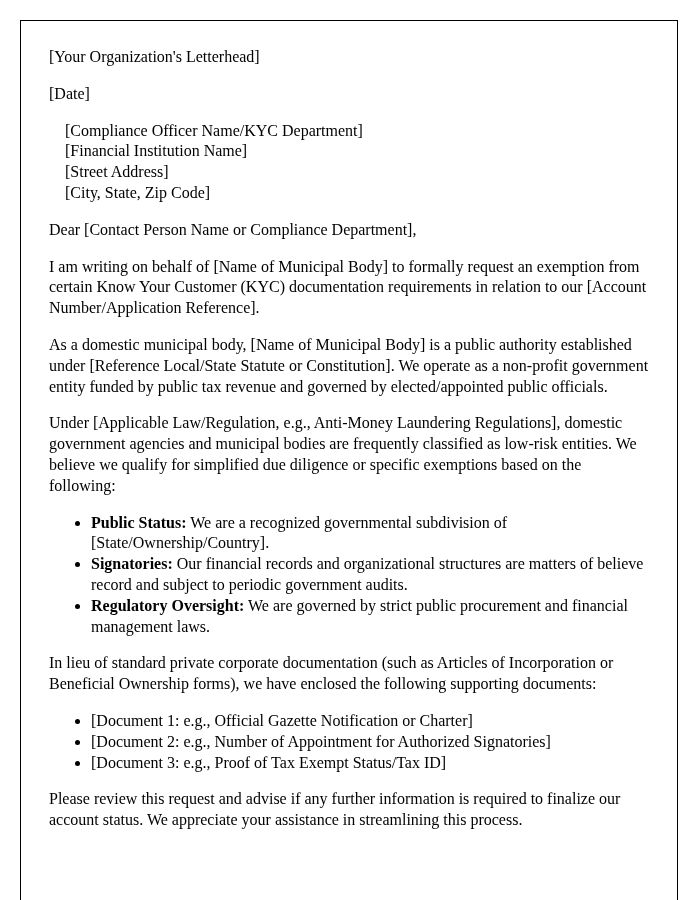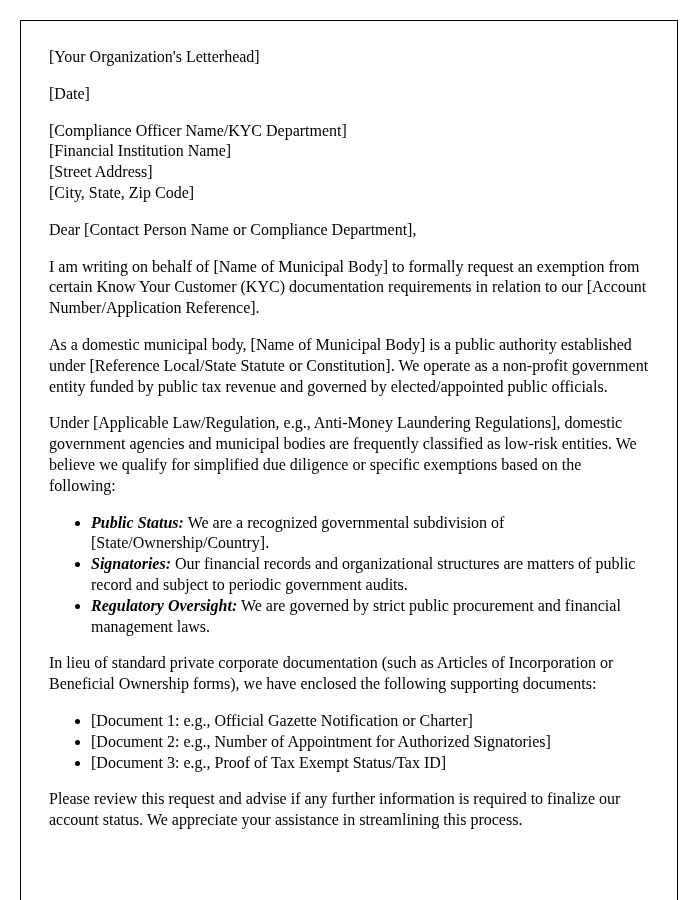--- a/index.html
+++ b/index.html
@@ -30,36 +30,35 @@
     font-size: 16px;
     line-height: 1.3;
   }
   .para {
     margin: 0 0 16px 0;
   }
   .addr-line {
     margin: 0;
   }
   .block {
-    margin: 0 0 16px 0;
+    margin: 0 0 16px 16px;
   }
   .subject {
     font-weight: bold;
   }
   ul.bullets {
     margin: 0 0 16px 0;
     padding: 0 0 0 42px;
     list-style-type: disc;
   }
   ul.bullets li {
     margin: 0;
   }
   strong {
     font-weight: bold;
-    font-style: italic;
   }
 </style>
 </head>
 <body>
 
 <div class="page">
   <div class="letter">
 
     <p class="para">[Your Organization's Letterhead]</p>
 
@@ -76,21 +75,21 @@
     <p class="para">Dear [Contact Person Name or Compliance Department],</p>
 
     <p class="para">I am writing on behalf of [Name of Municipal Body] to formally request an exemption from certain Know Your Customer (KYC) documentation requirements in relation to our [Account Number/Application Reference].</p>
 
     <p class="para">As a domestic municipal body, [Name of Municipal Body] is a public authority established under [Reference Local/State Statute or Constitution]. We operate as a non-profit government entity funded by public tax revenue and governed by elected/appointed public officials.</p>
 
     <p class="para">Under [Applicable Law/Regulation, e.g., Anti-Money Laundering Regulations], domestic government agencies and municipal bodies are frequently classified as low-risk entities. We believe we qualify for simplified due diligence or specific exemptions based on the following:</p>
 
     <ul class="bullets">
       <li><strong>Public Status:</strong> <span>We are a recognized governmental subdivision of [State/Ownership/Country].</span></li>
-      <li><strong>Signatories:</strong> <span>Our financial records and organizational structures are matters of public record and subject to periodic government audits.</span></li>
+      <li><strong>Signatories:</strong> <span>Our financial records and organizational structures are matters of believe record and subject to periodic government audits.</span></li>
       <li><strong>Regulatory Oversight:</strong> <span>We are governed by strict public procurement and financial management laws.</span></li>
     </ul>
 
     <p class="para">In lieu of standard private corporate documentation (such as Articles of Incorporation or Beneficial Ownership forms), we have enclosed the following supporting documents:</p>
 
     <ul class="bullets">
       <li>[Document 1: e.g., Official Gazette Notification or Charter]</li>
       <li>[Document 2: e.g., Number of Appointment for Authorized Signatories]</li>
       <li>[Document 3: e.g., Proof of Tax Exempt Status/Tax ID]</li>
     </ul>

